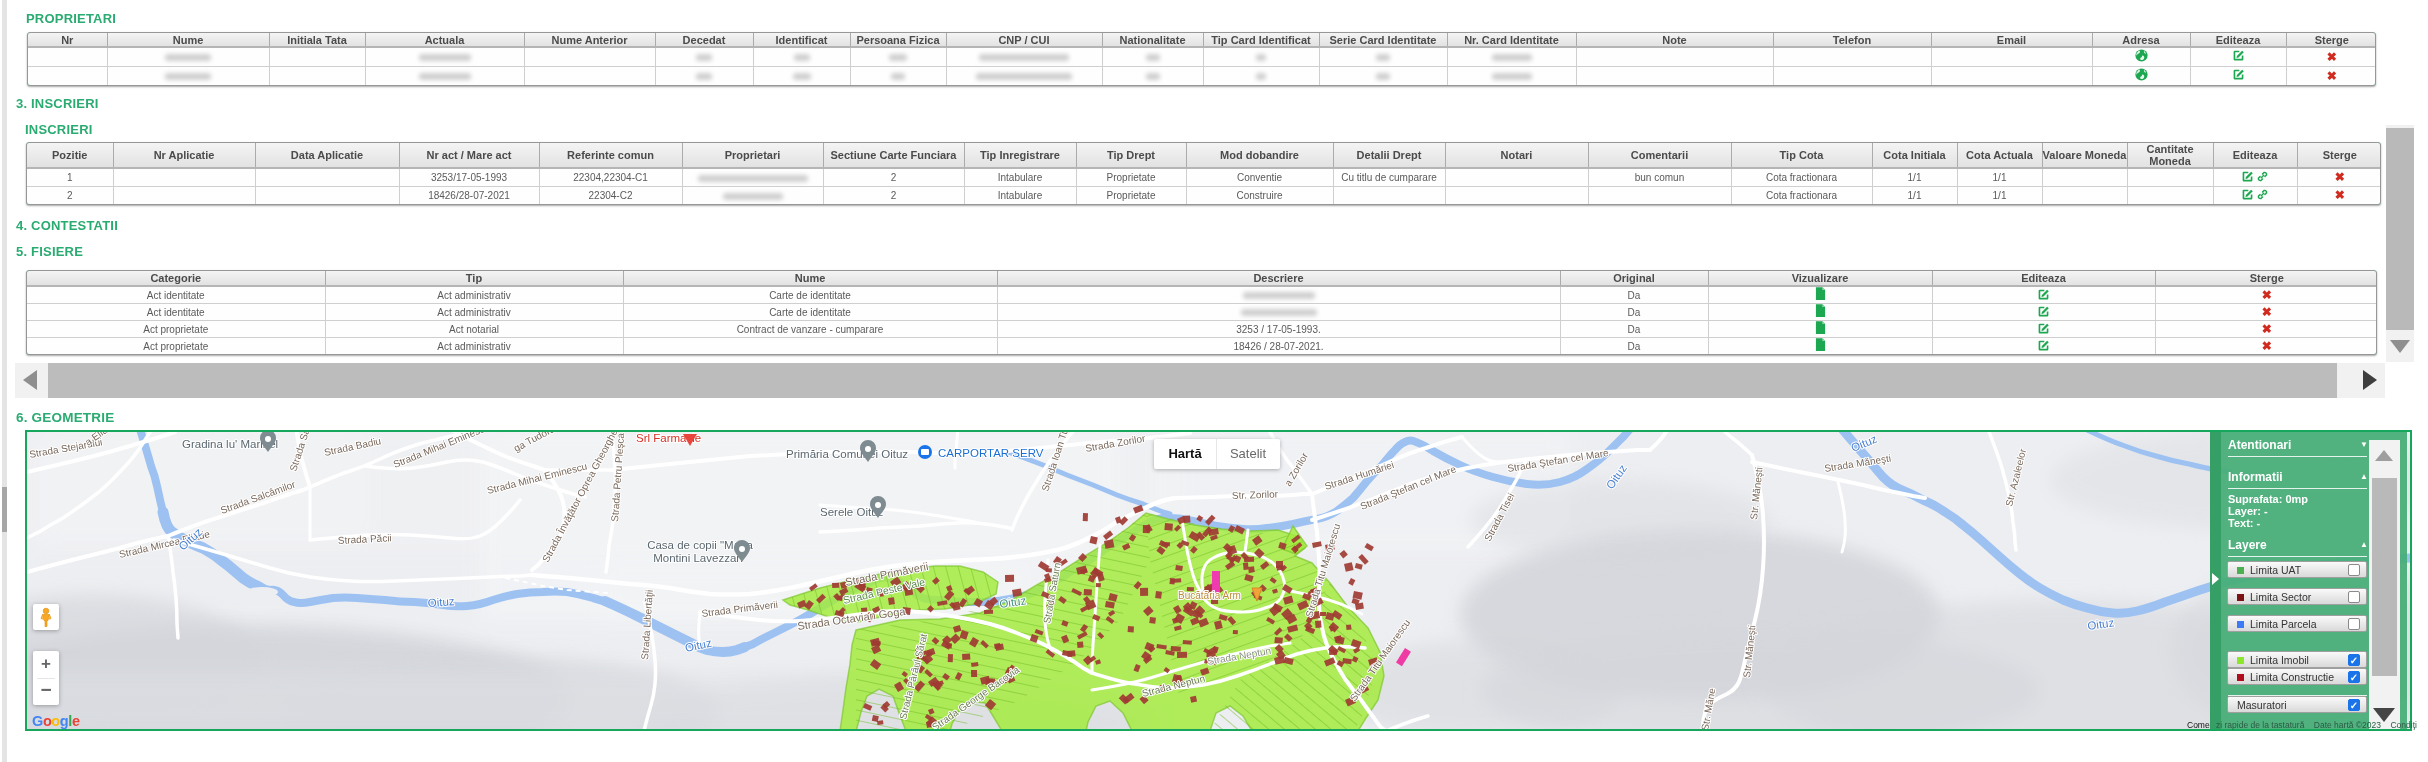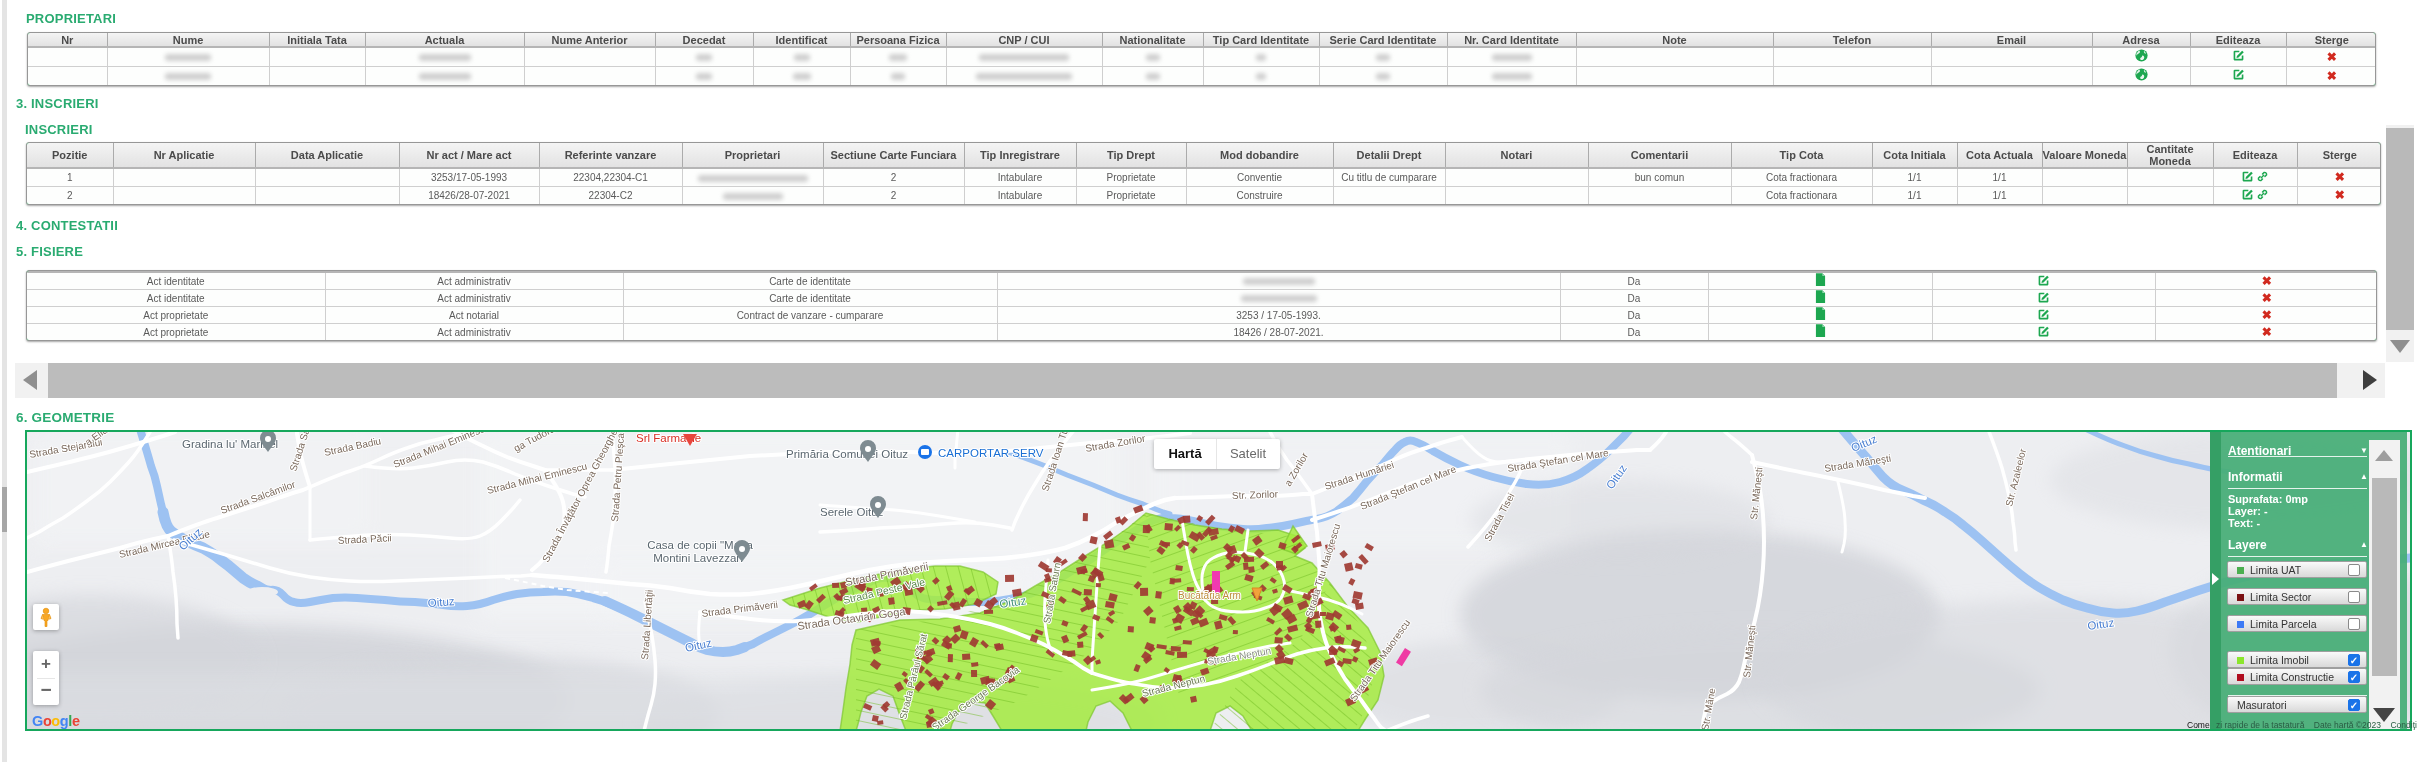--- a/index.html
+++ b/index.html
@@ -97,21 +97,21 @@
           <th style="height:14px">Nr</th>
           <th style="height:14px">Nume</th>
           <th style="height:14px">Initiala Tata</th>
           <th style="height:14px">Actuala</th>
           <th style="height:14px">Nume Anterior</th>
           <th style="height:14px">Decedat</th>
           <th style="height:14px">Identificat</th>
           <th style="height:14px">Persoana Fizica</th>
           <th style="height:14px">CNP / CUI</th>
           <th style="height:14px">Nationalitate</th>
-          <th style="height:14px">Tip Card Identitate</th>
+          <th style="height:14px">Tip Card Identificat</th>
           <th style="height:14px">Serie Card Identitate</th>
           <th style="height:14px">Nr. Card Identitate</th>
           <th style="height:14px">Note</th>
           <th style="height:14px">Telefon</th>
           <th style="height:14px">Email</th>
           <th style="height:14px">Adresa</th>
           <th style="height:14px">Editeaza</th>
           <th style="height:14px">Sterge</th>
         </tr>
         <tr class="hr">
@@ -200,21 +200,21 @@
         <col style="width:86px">
         <col style="width:84px">
         <col style="width:85px">
       </colgroup>
       <tbody>
         <tr>
           <th style="height:24px">Pozitie</th>
           <th style="height:24px">Nr Aplicatie</th>
           <th style="height:24px">Data Aplicatie</th>
           <th style="height:24px">Nr act / Mare act</th>
-          <th style="height:24px">Referinte vanzare</th>
+          <th style="height:24px">Referinte comun</th>
           <th style="height:24px">Proprietari</th>
           <th style="height:24px">Sectiune Carte Funciara</th>
           <th style="height:24px">Tip Inregistrare</th>
           <th style="height:24px">Tip Drept</th>
           <th style="height:24px">Mod dobandire</th>
           <th style="height:24px">Detalii Drept</th>
           <th style="height:24px">Notari</th>
           <th style="height:24px">Comentarii</th>
           <th style="height:24px">Tip Cota</th>
           <th style="height:24px">Cota Initiala</th>
@@ -291,20 +291,30 @@
         <col style="width:298px">
         <col style="width:298px">
         <col style="width:374px">
         <col style="width:563px">
         <col style="width:148px">
         <col style="width:224px">
         <col style="width:223px">
         <col style="width:223px">
       </colgroup>
       <tbody>
+        <tr>
+          <th style="height:15px">Categorie</th>
+          <th style="height:15px">Tip</th>
+          <th style="height:15px">Nume</th>
+          <th style="height:15px">Descriere</th>
+          <th style="height:15px">Original</th>
+          <th style="height:15px">Vizualizare</th>
+          <th style="height:15px">Editeaza</th>
+          <th style="height:15px">Sterge</th>
+        </tr>
         <tr class="hr">
           <td style="height:16px">Act identitate</td>
           <td style="height:16px">Act administrativ</td>
           <td style="height:16px">Carte de identitate</td>
           <td style="height:16px"><span class="blur" style="width:72px"></span></td>
           <td style="height:16px">Da</td>
           <td style="height:16px"><svg width="11" height="14" viewBox="0 0 12 15">
               <path d="M1 0 H8 L11 3 V14 H1 Z" fill="#1da750"></path>
               <path d="M8 0 L11 3 H8 Z" fill="#8fd7ab"></path>
             </svg></td>
@@ -882,21 +892,21 @@
       <div class="dv"></div>
       <div class="zm">−</div>
     </div>
 <div id="glogo"><span style="color:#4285F4">G</span><span style="color:#EA4335">o</span><span style="color:#FBBC05">o</span><span style="color:#4285F4">g</span><span style="color:#34A853">l</span><span style="color:#EA4335">e</span></div>
 <div id="attr">Comen</div>
     <div id="attr2">zi rapide de la tastatură &nbsp;&nbsp; Date hartă ©2023 &nbsp;&nbsp; Condiţi</div>
 <div id="panel">
       <div class="bg"></div>
       <div class="edge"></div>
       <div class="exp"></div>
-<div class="ph" style="top:12px">Atentionari<span class="tri">▼</span></div>
+<div class="ph" style="top:6px">Atentionari<span class="tri">▼</span></div>
 <div class="phr" style="top:24px"></div>
 <div class="ph" style="top:38px">Informatii<span class="tri">▲</span></div>
 <div class="phr" style="top:56px"></div>
 <div class="pinfo" style="top:61px">Suprafata: 0mp</div>
 <div class="pinfo" style="top:73px">Layer: -</div>
 <div class="pinfo" style="top:85px">Text: -</div>
 <div class="ph" style="top:106px">Layere<span class="tri">▲</span></div>
 <div class="phr" style="top:124px"></div>
 <div class="lbtn" style="top:129px">
         <span class="sq" style="background:#4caf50"></span>

